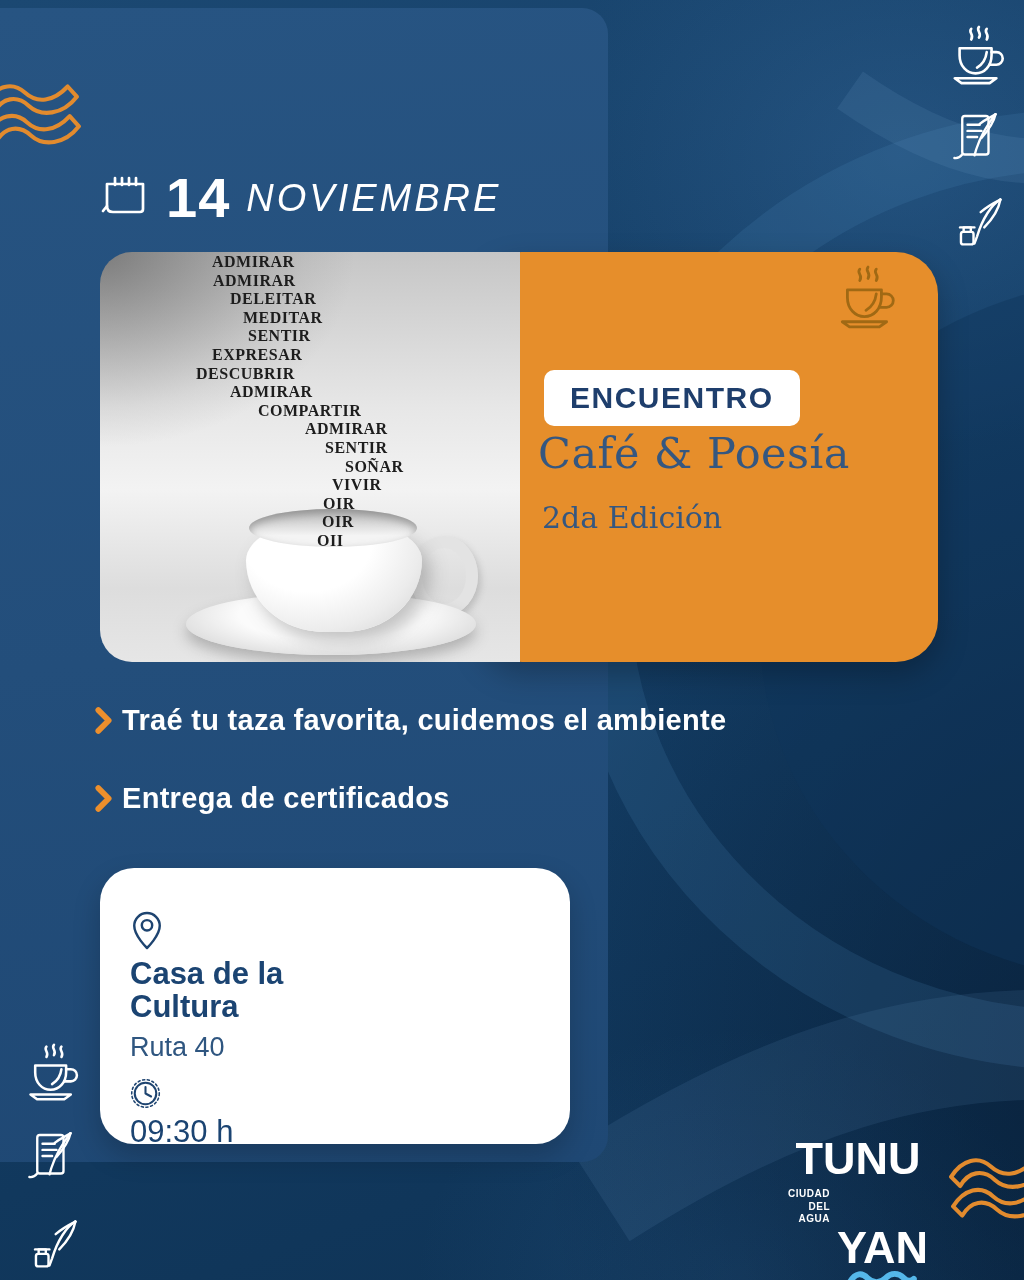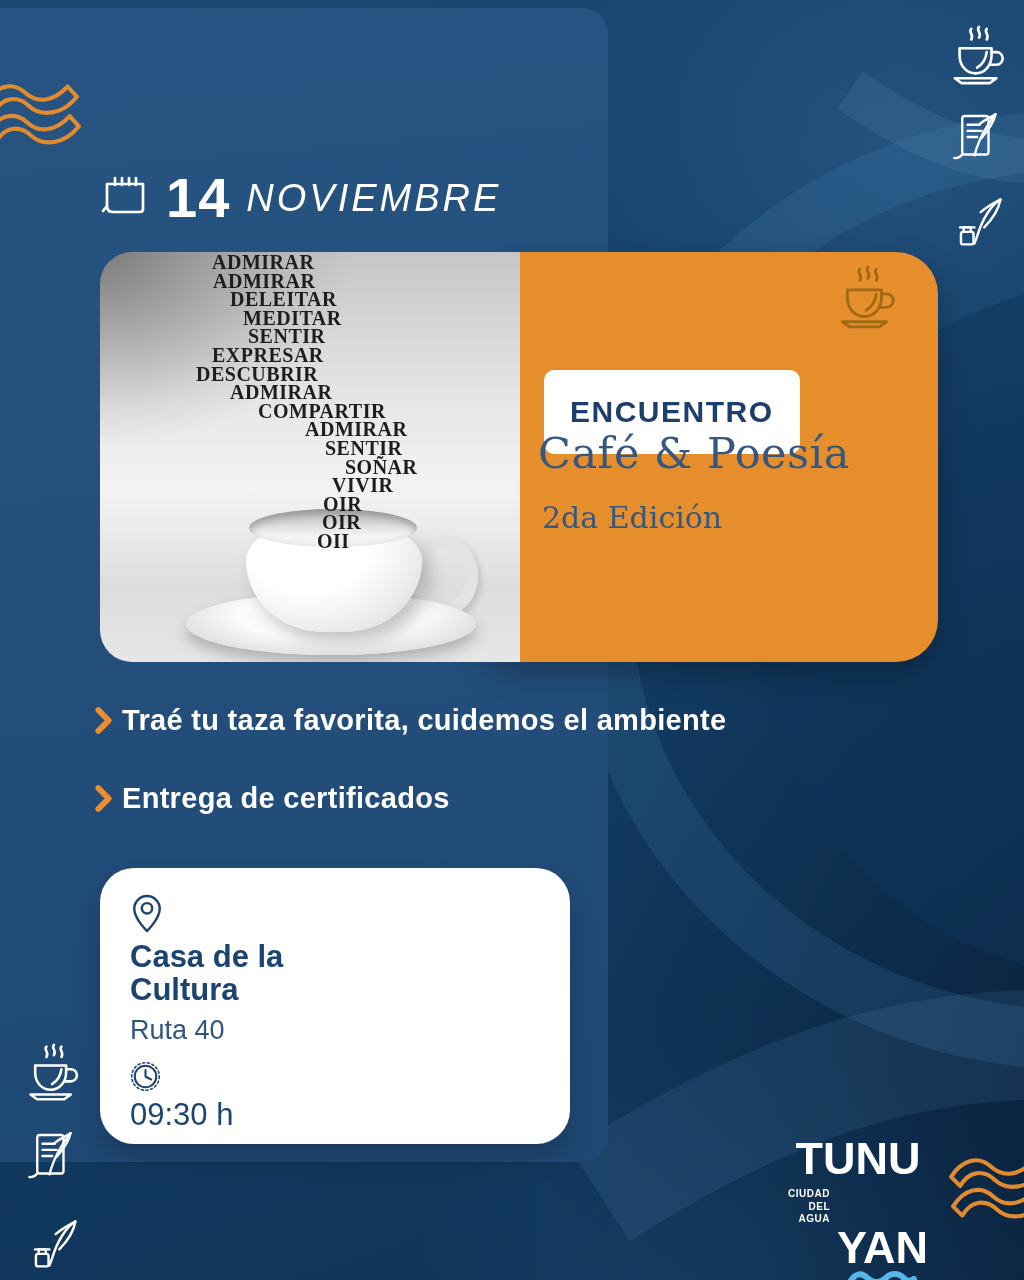--- a/index.html
+++ b/index.html
@@ -35,54 +35,54 @@
     background:#E68E2B; border-radius:42px; box-shadow:0 12px 30px rgba(0,0,0,.25);
   }
   .photo-card{
     position:absolute; left:100px; top:252px; width:420px; height:410px; z-index:3;
     border-radius:32px 0 0 32px; overflow:hidden;
     background:
       radial-gradient(340px 260px at 0% 0%, rgba(50,50,50,.5), rgba(120,120,120,.12) 60%, transparent 75%),
       linear-gradient(180deg,#c6c6c6 0%,#e7e7e7 38%,#f3f3f3 58%,#dddddd 82%,#e6e6e6 100%);
   }
   .steam-words{position:absolute; left:0; top:1px; width:100%; z-index:3;
-    font-family:"Liberation Serif", serif; font-weight:700; font-size:20px;
+    font-family:"Liberation Serif", serif; font-weight:700; font-size:16px;
     line-height:18.6px; letter-spacing:.5px; color:#1d1d1d;}
   .steam-words div{white-space:nowrap;}
 
   .cup{position:absolute; left:146px; top:267px; width:176px; height:113px; z-index:2;
     background:radial-gradient(ellipse at 35% 18%, #ffffff 40%, #ececec 70%, #cfcfcf 100%);
     border-radius:50% 50% 46% 46% / 38% 38% 66% 66%;
     box-shadow:8px 10px 18px rgba(90,90,90,.35);}
   .cup-rim{position:absolute; left:3px; top:-10px; width:168px; height:38px; border-radius:50%;
     background:linear-gradient(180deg,#b9b9b9,#f4f4f4 70%);
     box-shadow:inset 0 4px 8px rgba(110,110,110,.55);}
   .cup-handle{position:absolute; left:310px; top:284px; width:44px; height:56px; z-index:1;
     border:12px solid #e3e3e3; border-radius:50%; box-shadow:3px 4px 6px rgba(120,120,120,.3);}
   .saucer{position:absolute; left:86px; top:341px; width:290px; height:62px; z-index:1;
     background:radial-gradient(ellipse at 50% 35%, #fbfbfb 45%, #e3e3e3 72%, #c9c9c9 100%);
     border-radius:50%; box-shadow:0 8px 14px rgba(100,100,100,.4);}
 
   .orange-coffee{position:absolute; right:38px; top:12px; width:66px; height:66px; color:#A06914;}
   .badge{position:absolute; left:64px; top:118px; background:#fff; border-radius:10px;
-    padding:25px 26px; font-size:30px; font-weight:800; letter-spacing:1.5px; color:#1E3E6C;}
+    padding:11px 26px; font-size:30px; font-weight:800; letter-spacing:1.5px; color:#1E3E6C;}
   .card-title{position:absolute; left:58px; top:176px; font-family:"DejaVu Serif", serif;
     font-size:43px; font-weight:500; color:#355780; letter-spacing:.5px; white-space:nowrap;}
   .card-edition{position:absolute; left:62px; top:248px; font-family:"DejaVu Serif", serif;
     font-size:30px; color:#355780;}
 
   
   .bullet{position:absolute; left:94px; z-index:3; display:flex; align-items:flex-start; gap:9px;}
   .bullet-text{color:#fff; font-size:29px; font-weight:700; letter-spacing:.3px; line-height:1.15;}
   .chev{width:19px; height:27px; color:#ED8F2C; margin-top:3px;}
 
   
   .venue-card{position:absolute; left:100px; top:868px; width:470px; height:276px; z-index:3;
     background:#fff; border-radius:34px; box-shadow:0 12px 28px rgba(0,0,0,.2);
-    padding:25px 30px; box-sizing:border-box;}
+    padding:42px 30px; box-sizing:border-box;}
   .venue-name{margin-top:6px; font-size:31px; font-weight:800; color:#1B4472; line-height:1.05;}
   .venue-address{margin-top:9px; font-size:27px; font-weight:400; color:#2F5680;}
   .venue-clock{margin-top:15px;}
   .venue-time{margin-top:5px; font-size:31px; font-weight:400; color:#1B4472;}
 
   
   .wave-tl{position:absolute; left:-18px; top:72px; width:102px; height:80px; z-index:2;}
   .wave-br{position:absolute; left:948px; top:1146px; width:102px; height:80px; z-index:2;}
   .right-icons{position:absolute; left:942px; top:24px; width:72px; z-index:2; display:flex; flex-direction:column; align-items:center;}
   .right-icons .ic1{width:64px;height:62px;}

